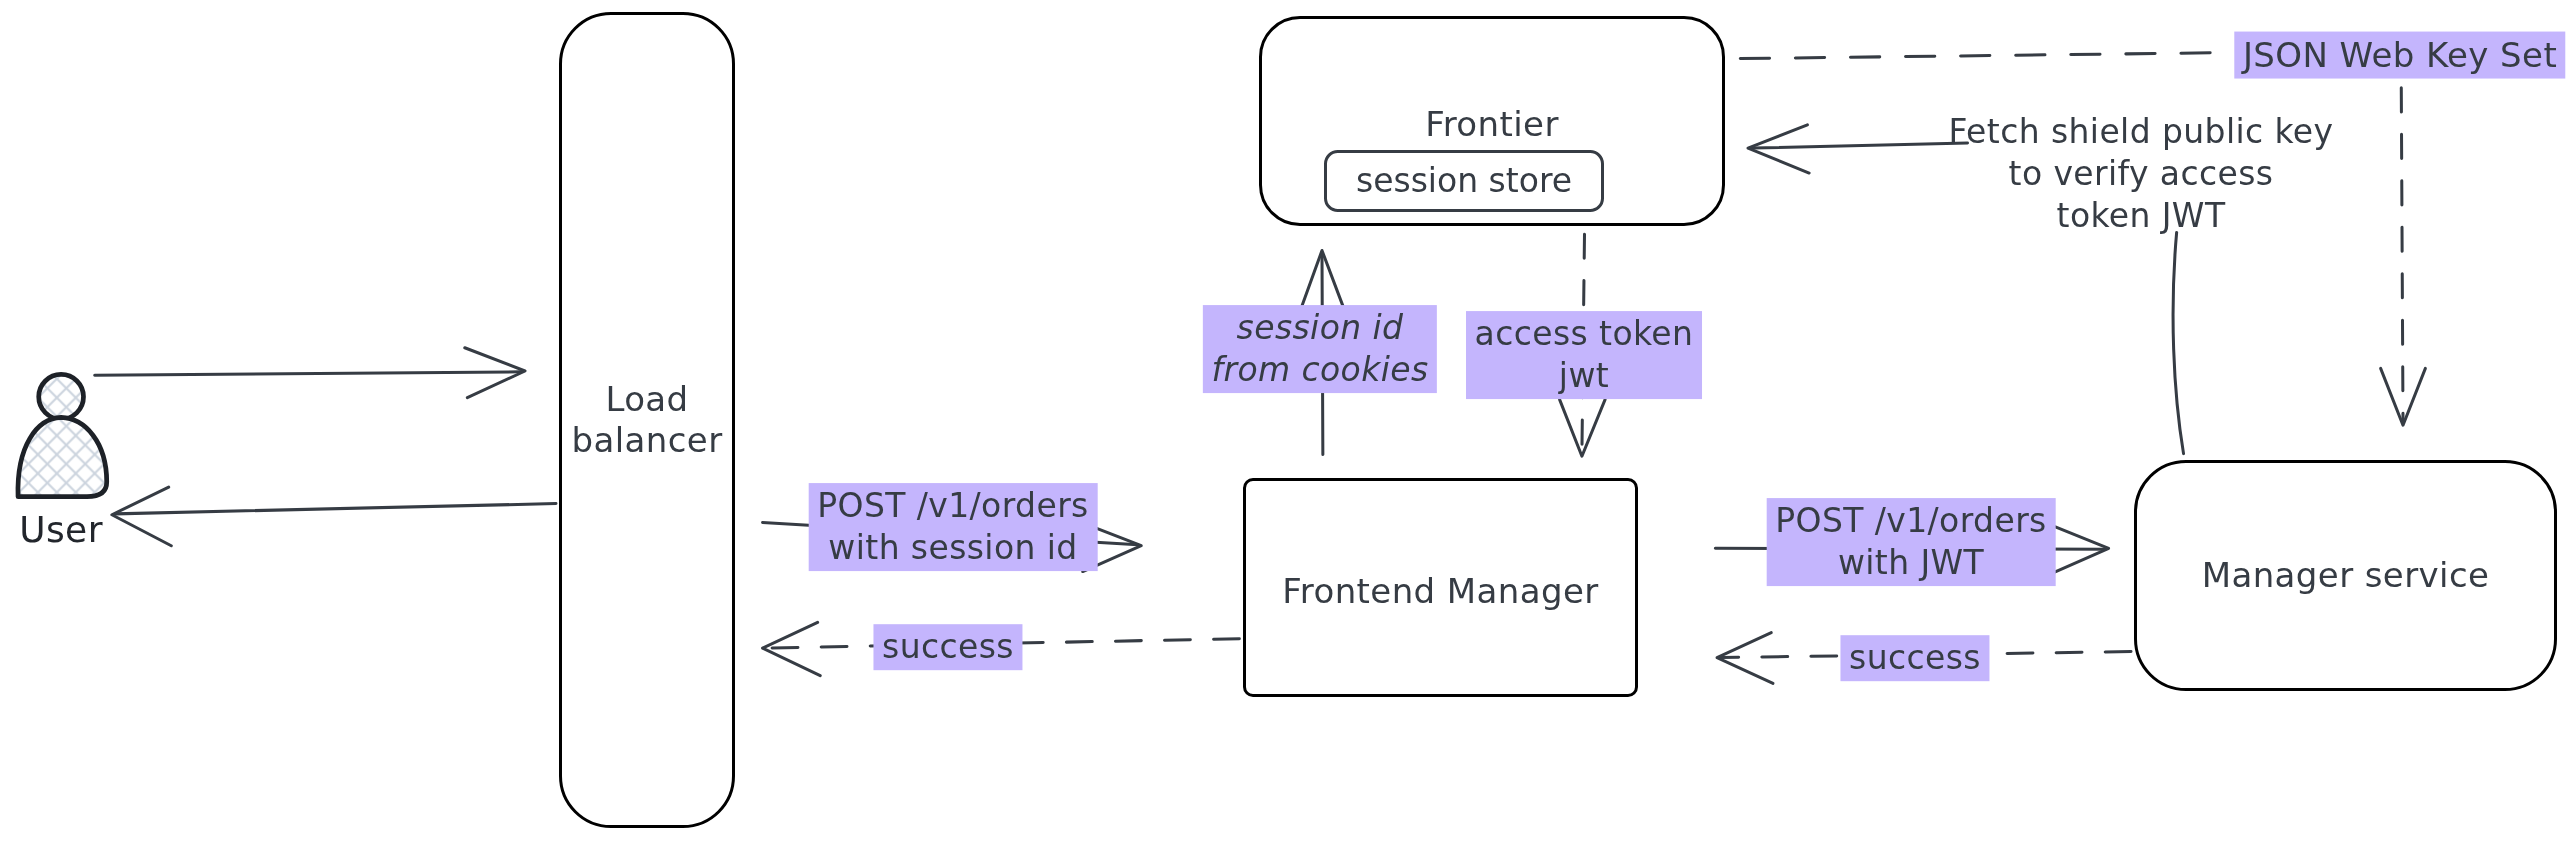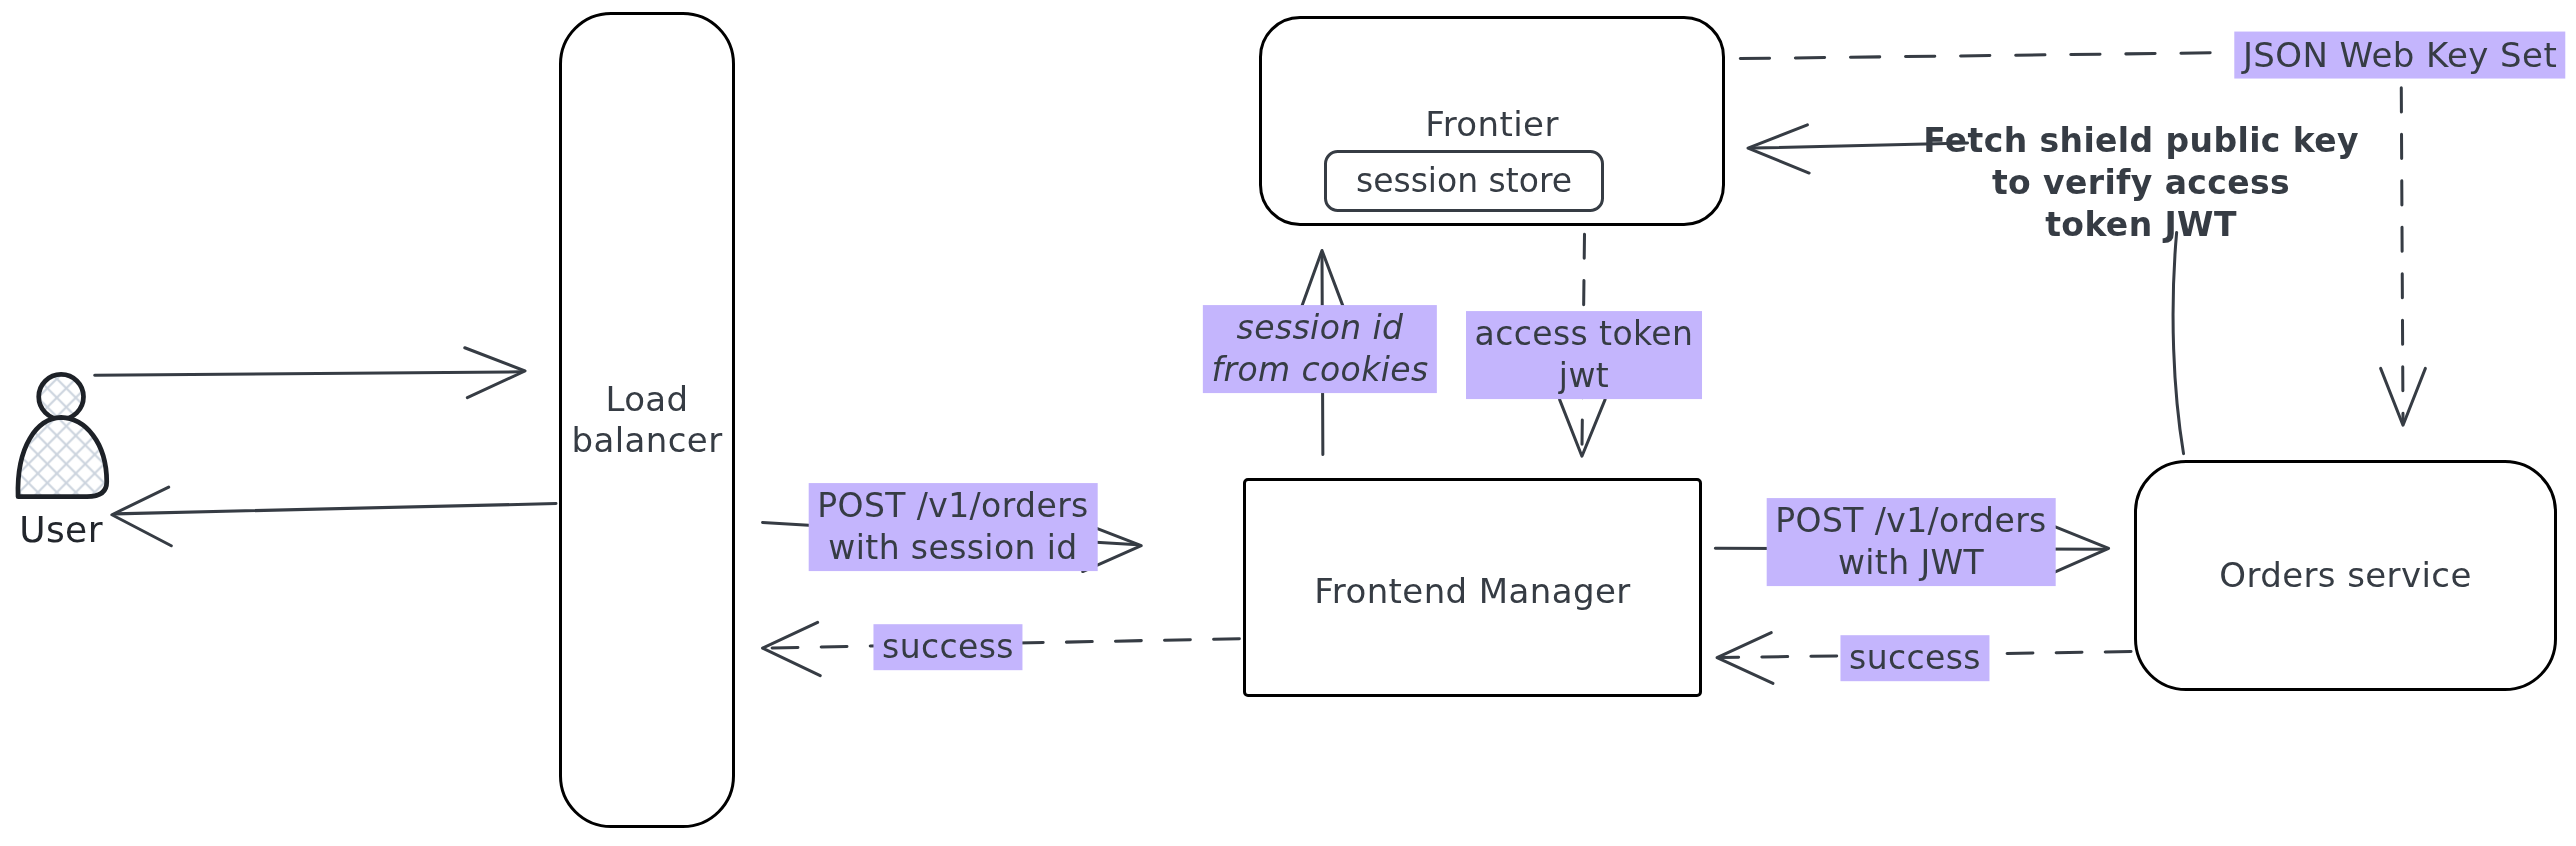--- a/index.html
+++ b/index.html
@@ -139,30 +139,30 @@
     </div>
   </div>
 
   <div class="node" id="frontier" style="left:1259px;top:15.5px;width:466px;height:210px;border-radius:41px;display:block;">
     <div id="frontier-title">Frontier</div>
     <div id="session-store">
       <span>session store</span>
     </div>
   </div>
 
-  <div class="node" id="frontend-manager" style="left:1243px;top:478px;width:459px;height:219px;border-radius:5px;padding-top:8.6px;">
+  <div class="node" id="frontend-manager" style="left:1243px;top:478px;width:395px;height:219px;border-radius:10px;padding-top:8.6px;">
     <div class="node-title">
       <span>Frontend</span>
       <span>Manager</span>
     </div>
   </div>
 
   <div class="node" id="orders-service" style="left:2134px;top:460px;width:423px;height:231px;border-radius:52px;">
     <div class="node-title">
-      <span>Orders service</span>
+      <span>Manager service</span>
     </div>
   </div>
 
   <div id="user-label" style="left:61px;top:529px;">User</div>
 
 
   <div class="edge-label" style="left:953px;top:527px;">
     <span>POST /v1/orders</span>
     <span>with session id</span>
   </div>
@@ -187,20 +187,20 @@
 
   <div class="edge-label" style="left:1584px;top:355px;">
     <span>access token</span>
     <span>jwt</span>
   </div>
 
   <div class="edge-label" style="left:2400px;top:55px;font-size:34px;">
     <span>JSON Web Key Set</span>
   </div>
 
-  <div class="edge-label plain-label" style="left:2141px;top:183px;font-weight:bold;">
+  <div class="edge-label plain-label" style="left:2141px;top:174px;">
     <span>Fetch shield public key</span>
     <span>to verify access</span>
     <span>token JWT</span>
   </div>
 
 </div>
 
 
 </body></html>

